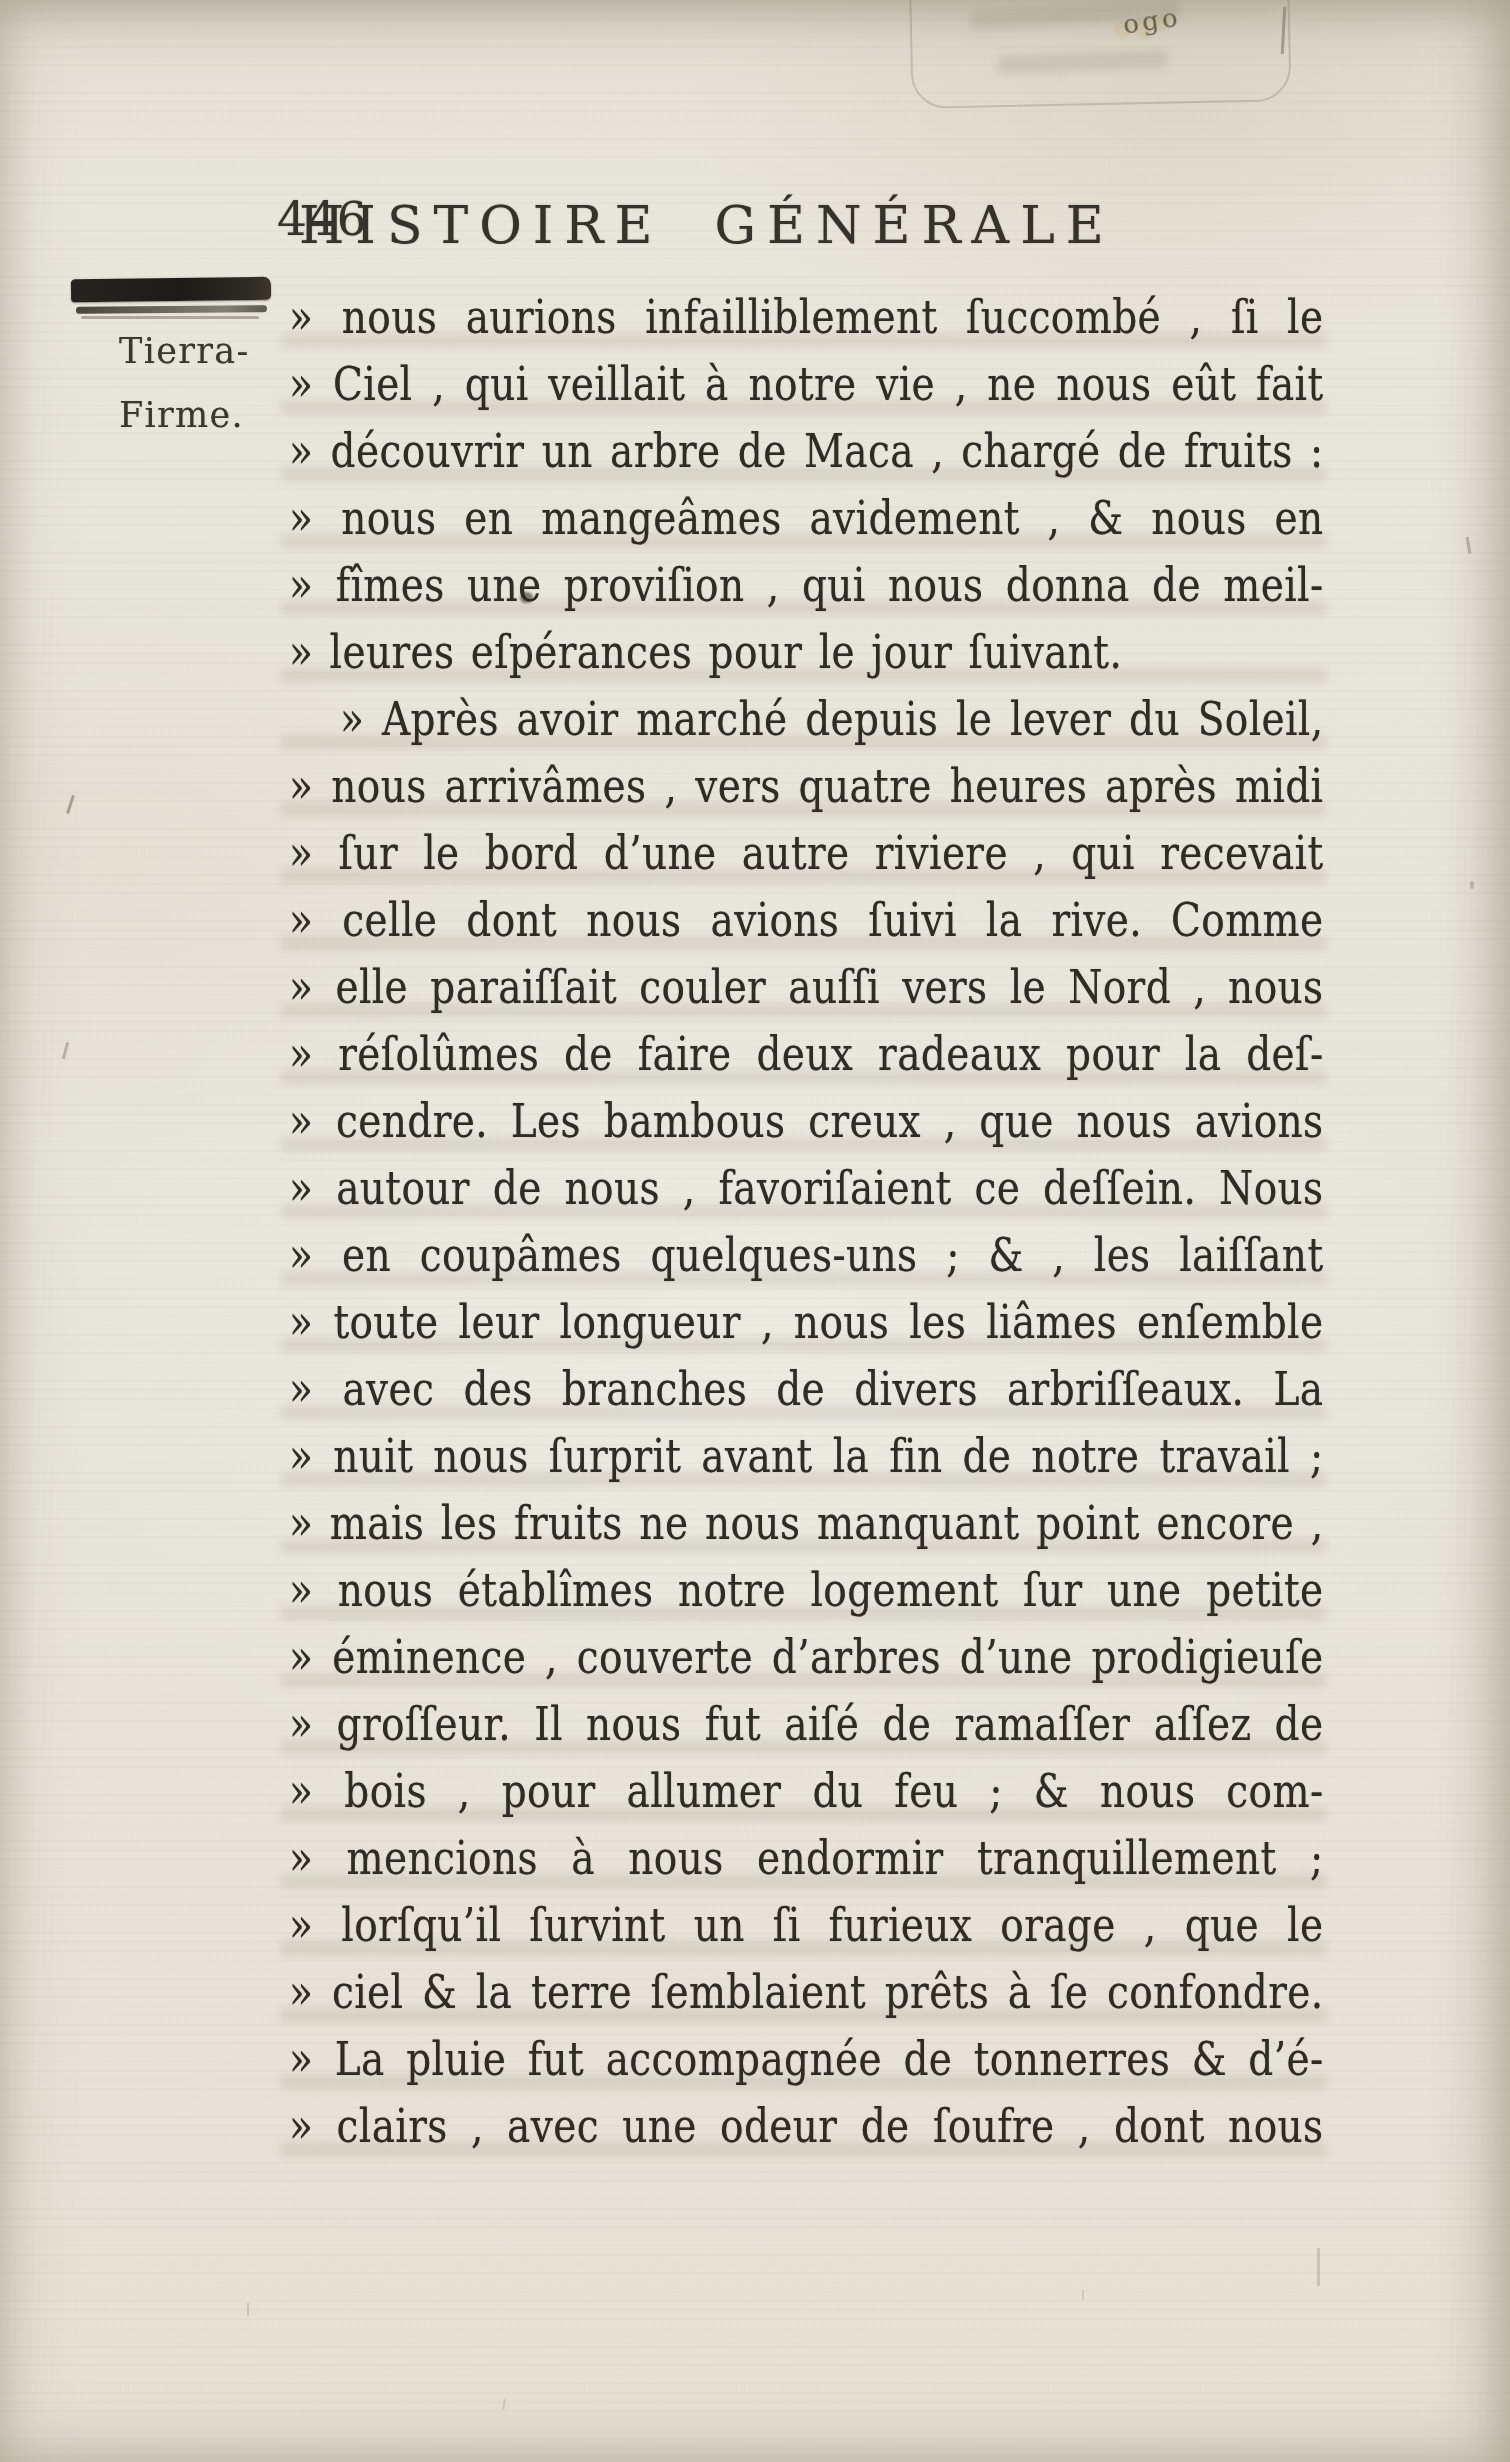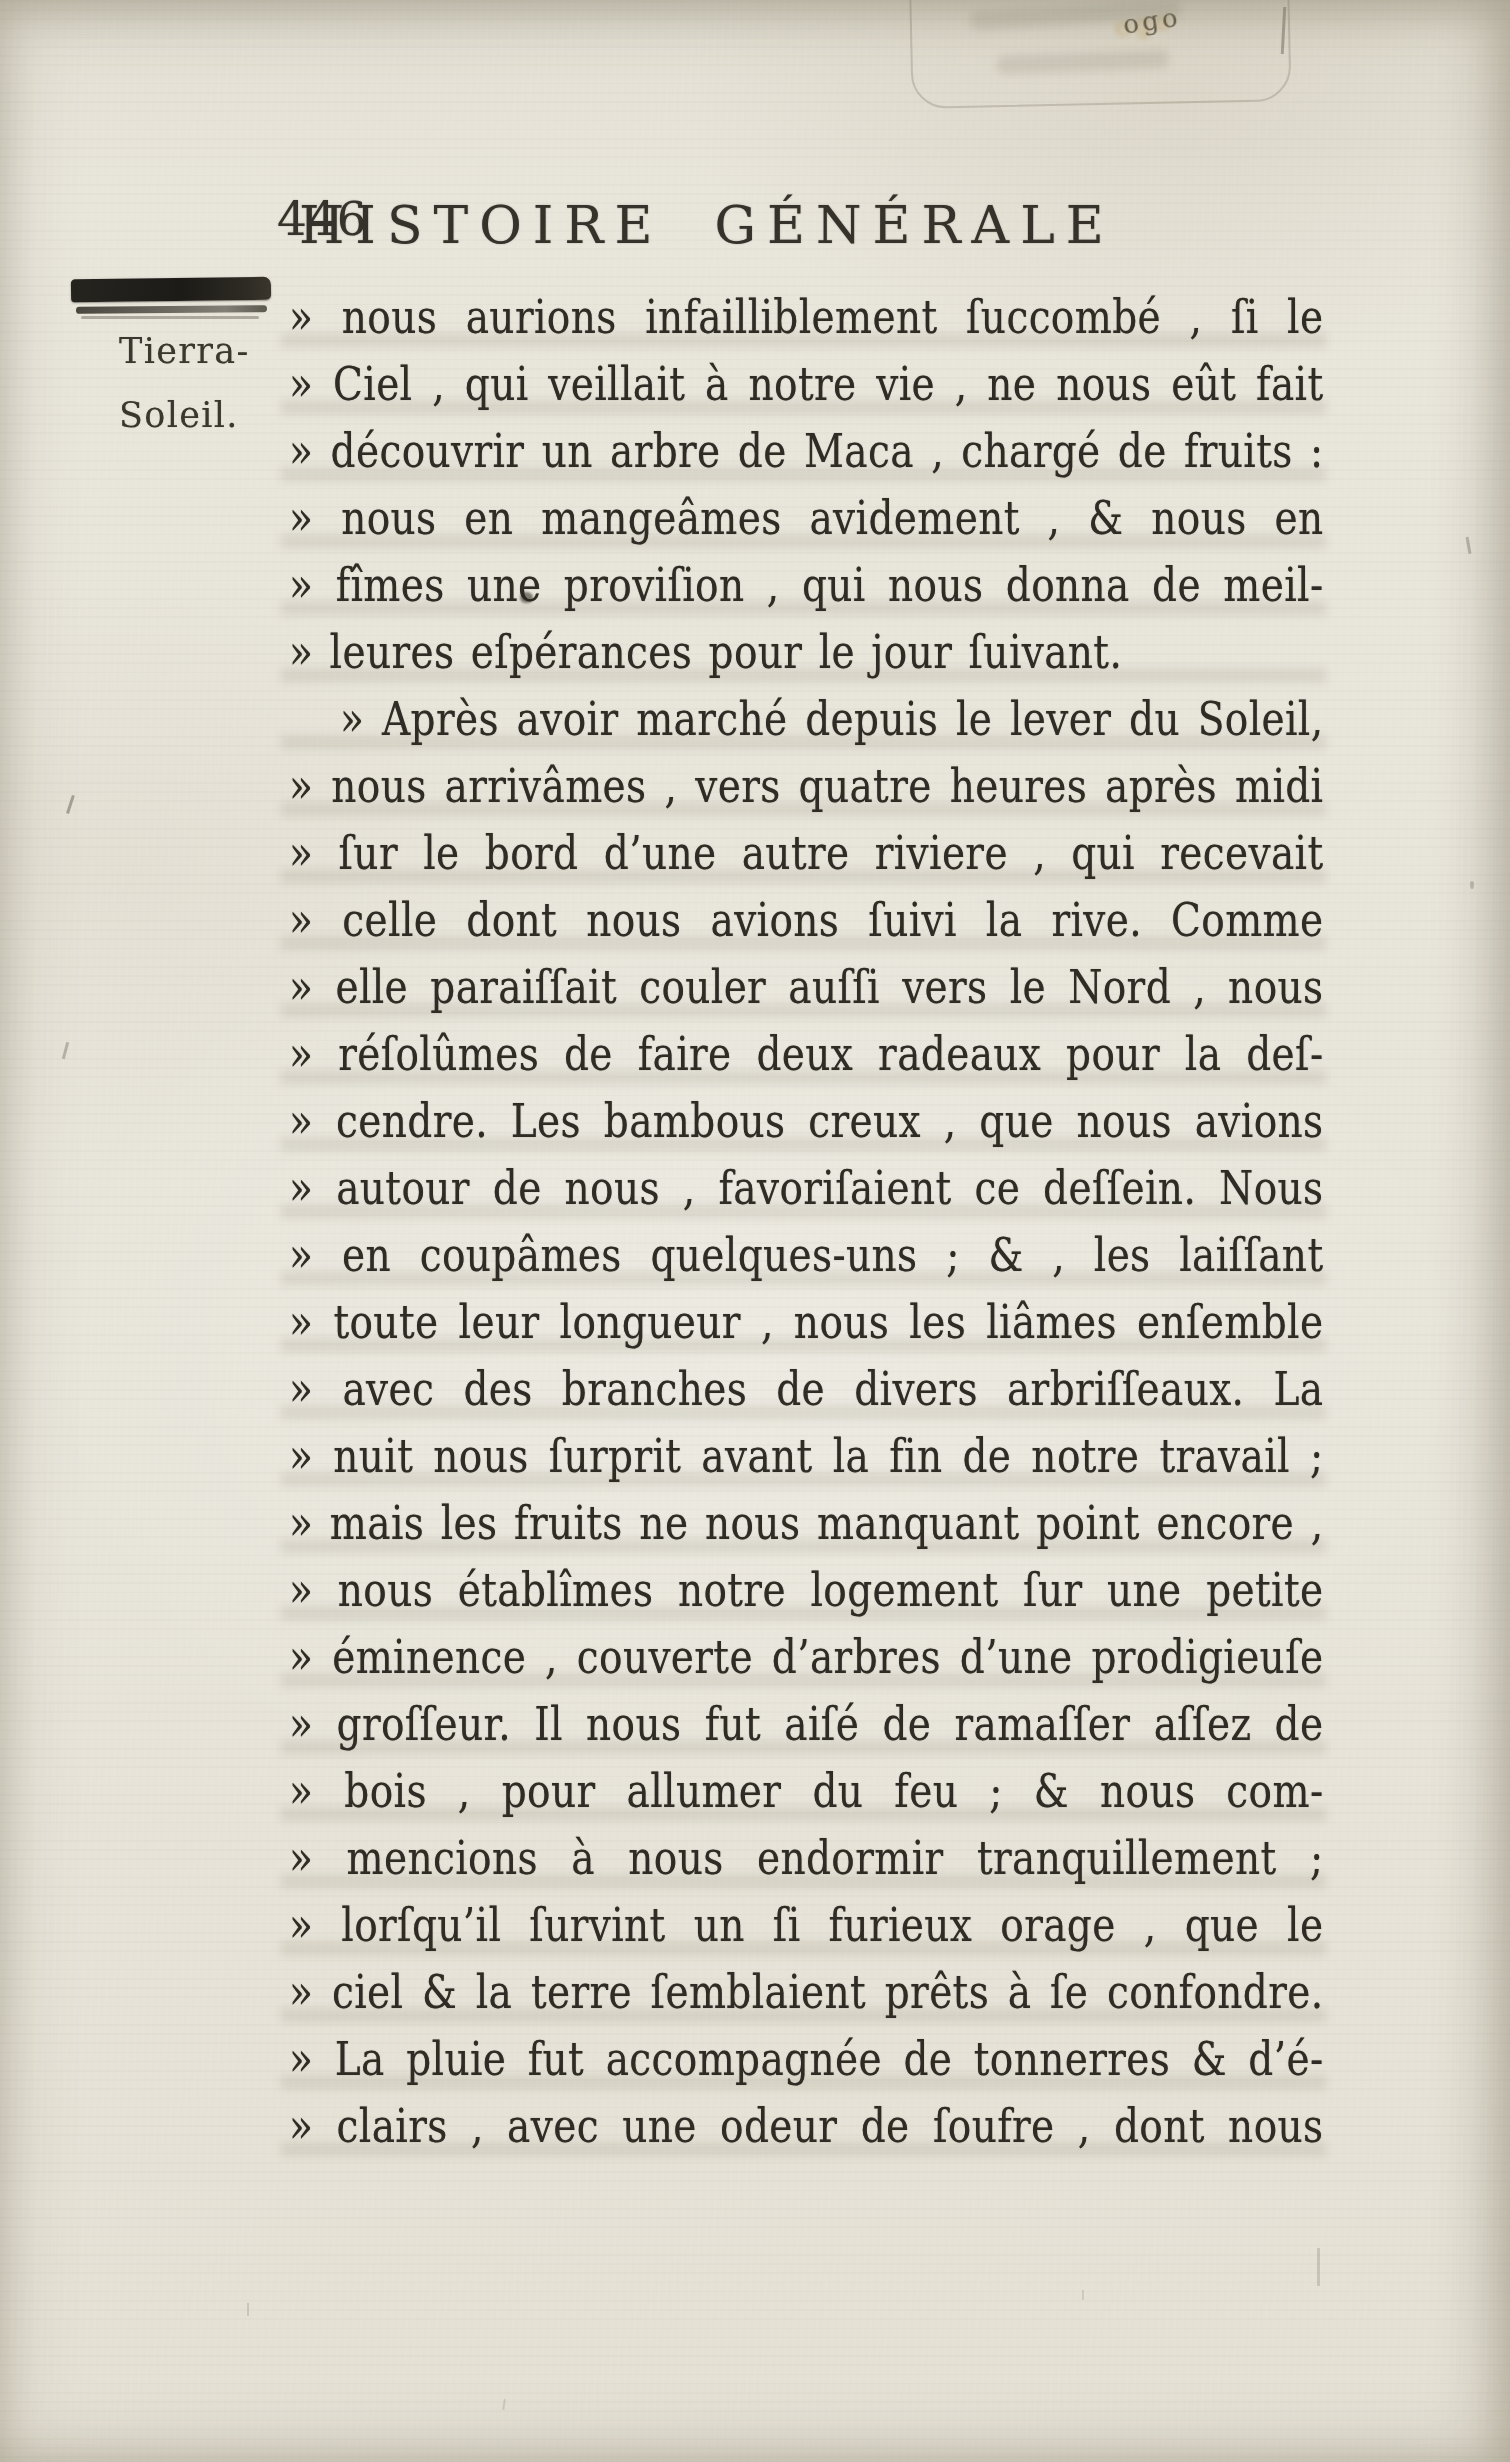--- a/index.html
+++ b/index.html
@@ -105,21 +105,21 @@
   <div class="title">HISTOIRE GÉNÉRALE</div>
 
   <div class="inkbar">
     <div class="b1"></div>
     <div class="b2"></div>
     <div class="b3"></div>
   </div>
 
   <div class="marginnote">
     <div>Tierra-</div>
-    <div>Soleil.</div>
+    <div>Firme.</div>
   </div>
 
   <div class="bodytext">
       <div class="line">» nous aurions infailliblement ſuccombé , ſi le</div>
       <div class="line">» Ciel , qui veillait à notre vie , ne nous eût fait</div>
       <div class="line">» découvrir un arbre de Maca , chargé de fruits :</div>
       <div class="line">» nous en mangeâmes avidement , &amp; nous en</div>
       <div class="line">» fîmes une proviſion , qui nous donna de meil-</div>
       <div class="line endline">» leures eſpérances pour le jour ſuivant.</div>
       <div class="line indent">» Après avoir marché depuis le lever du Soleil,</div>

